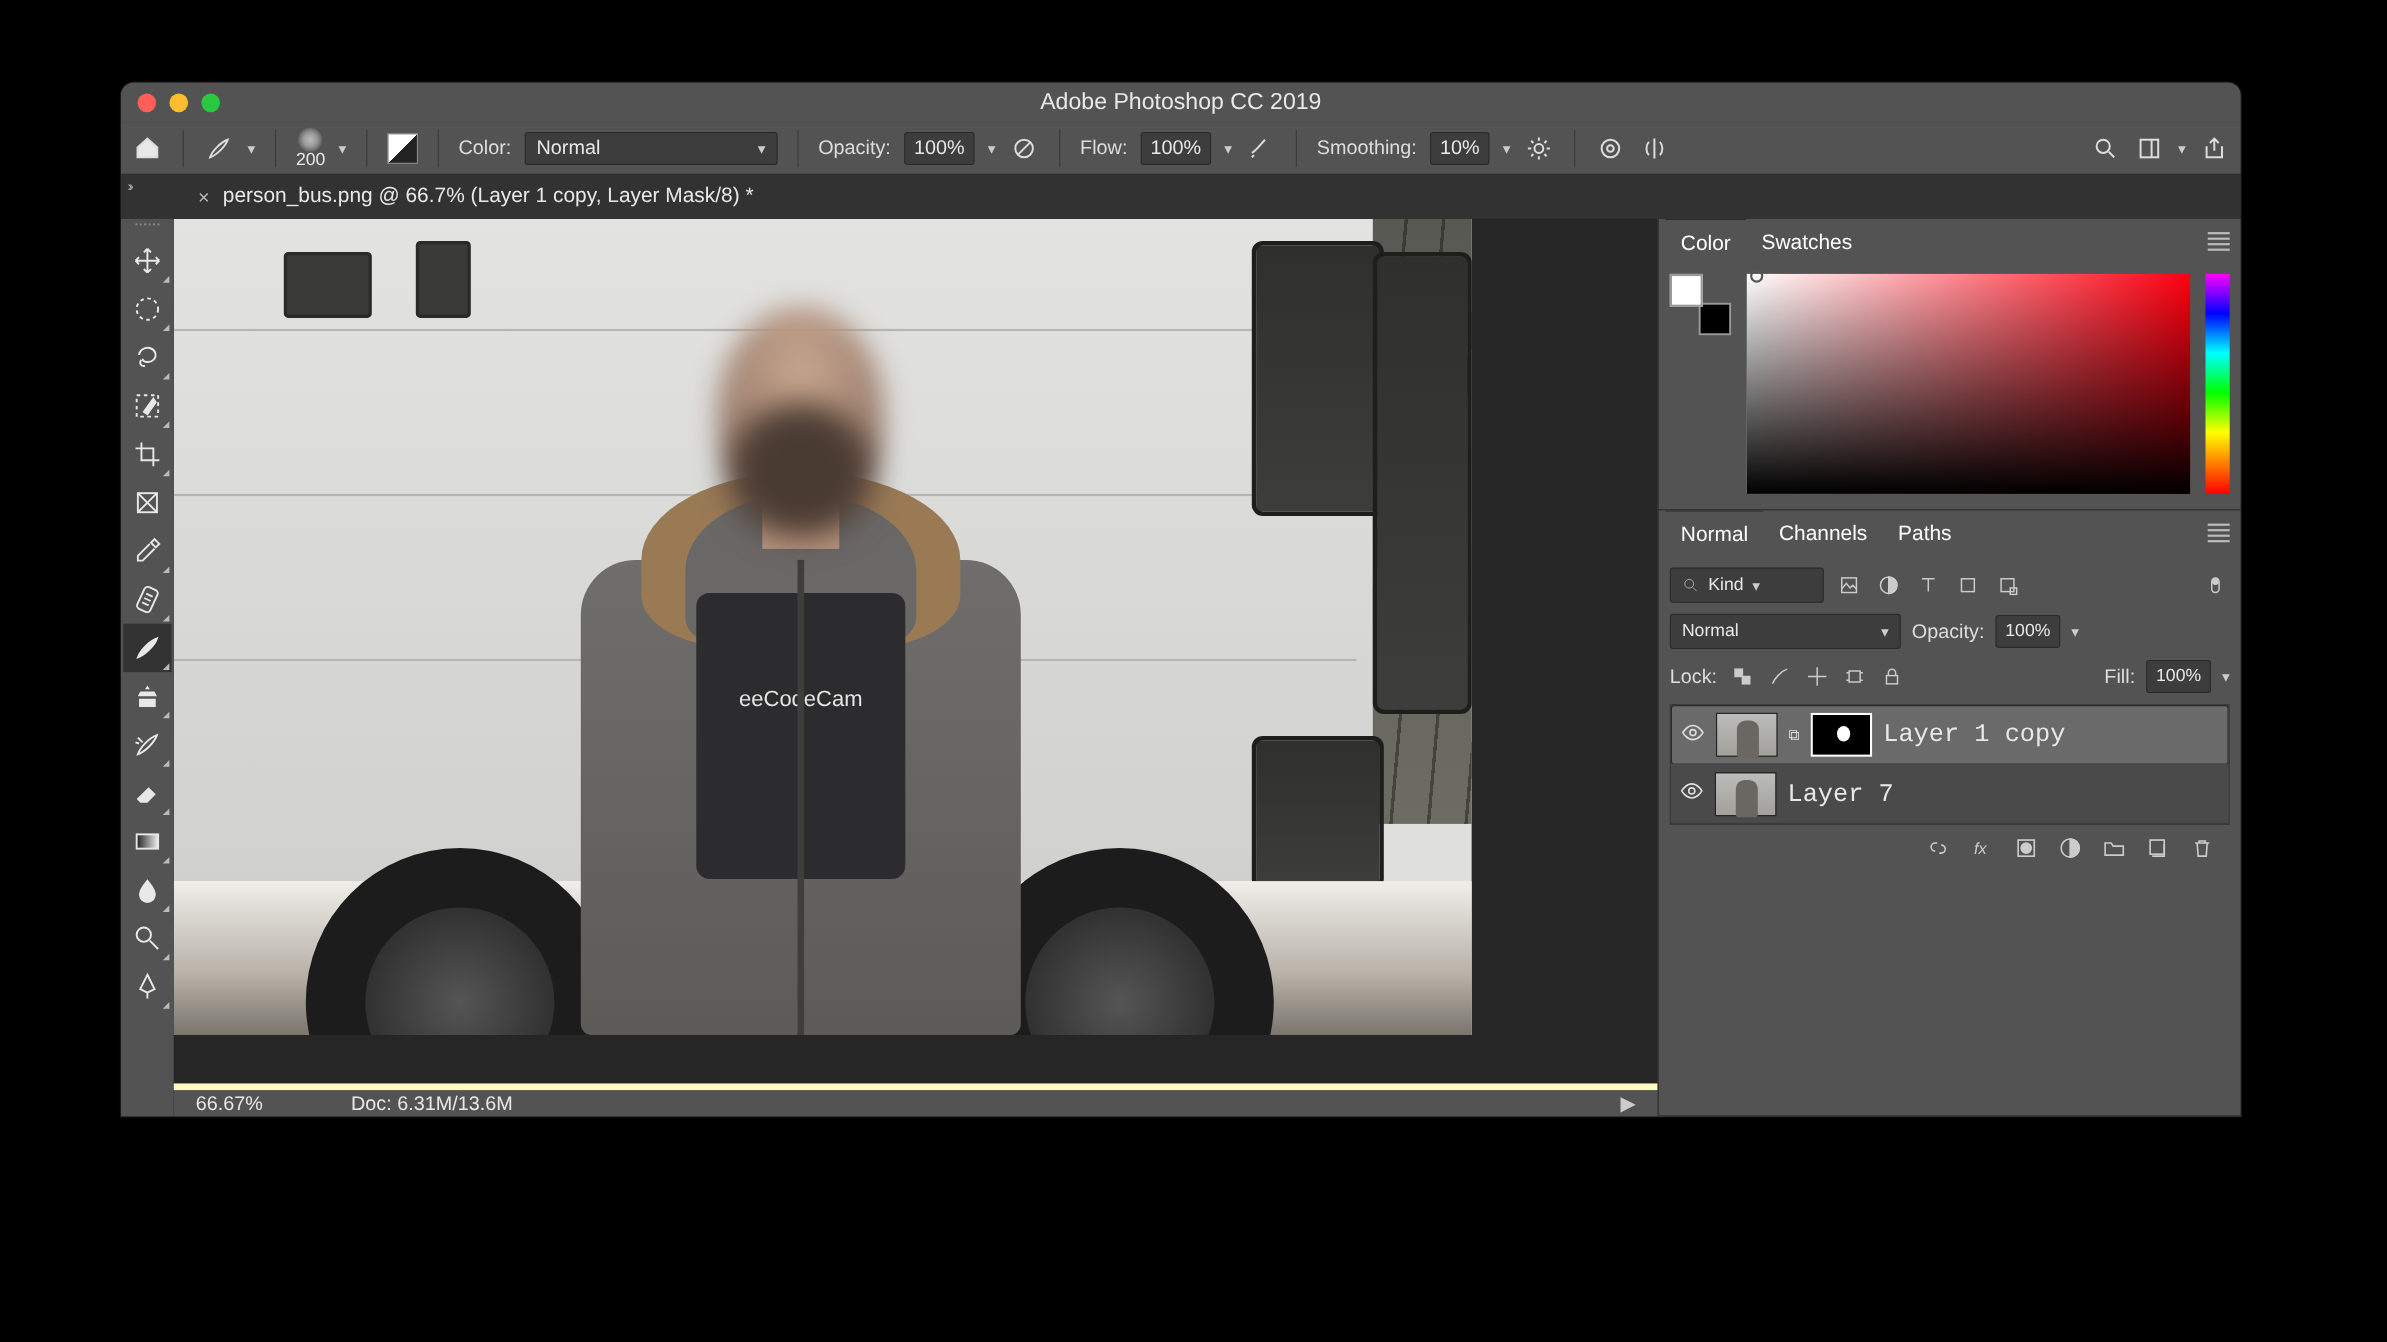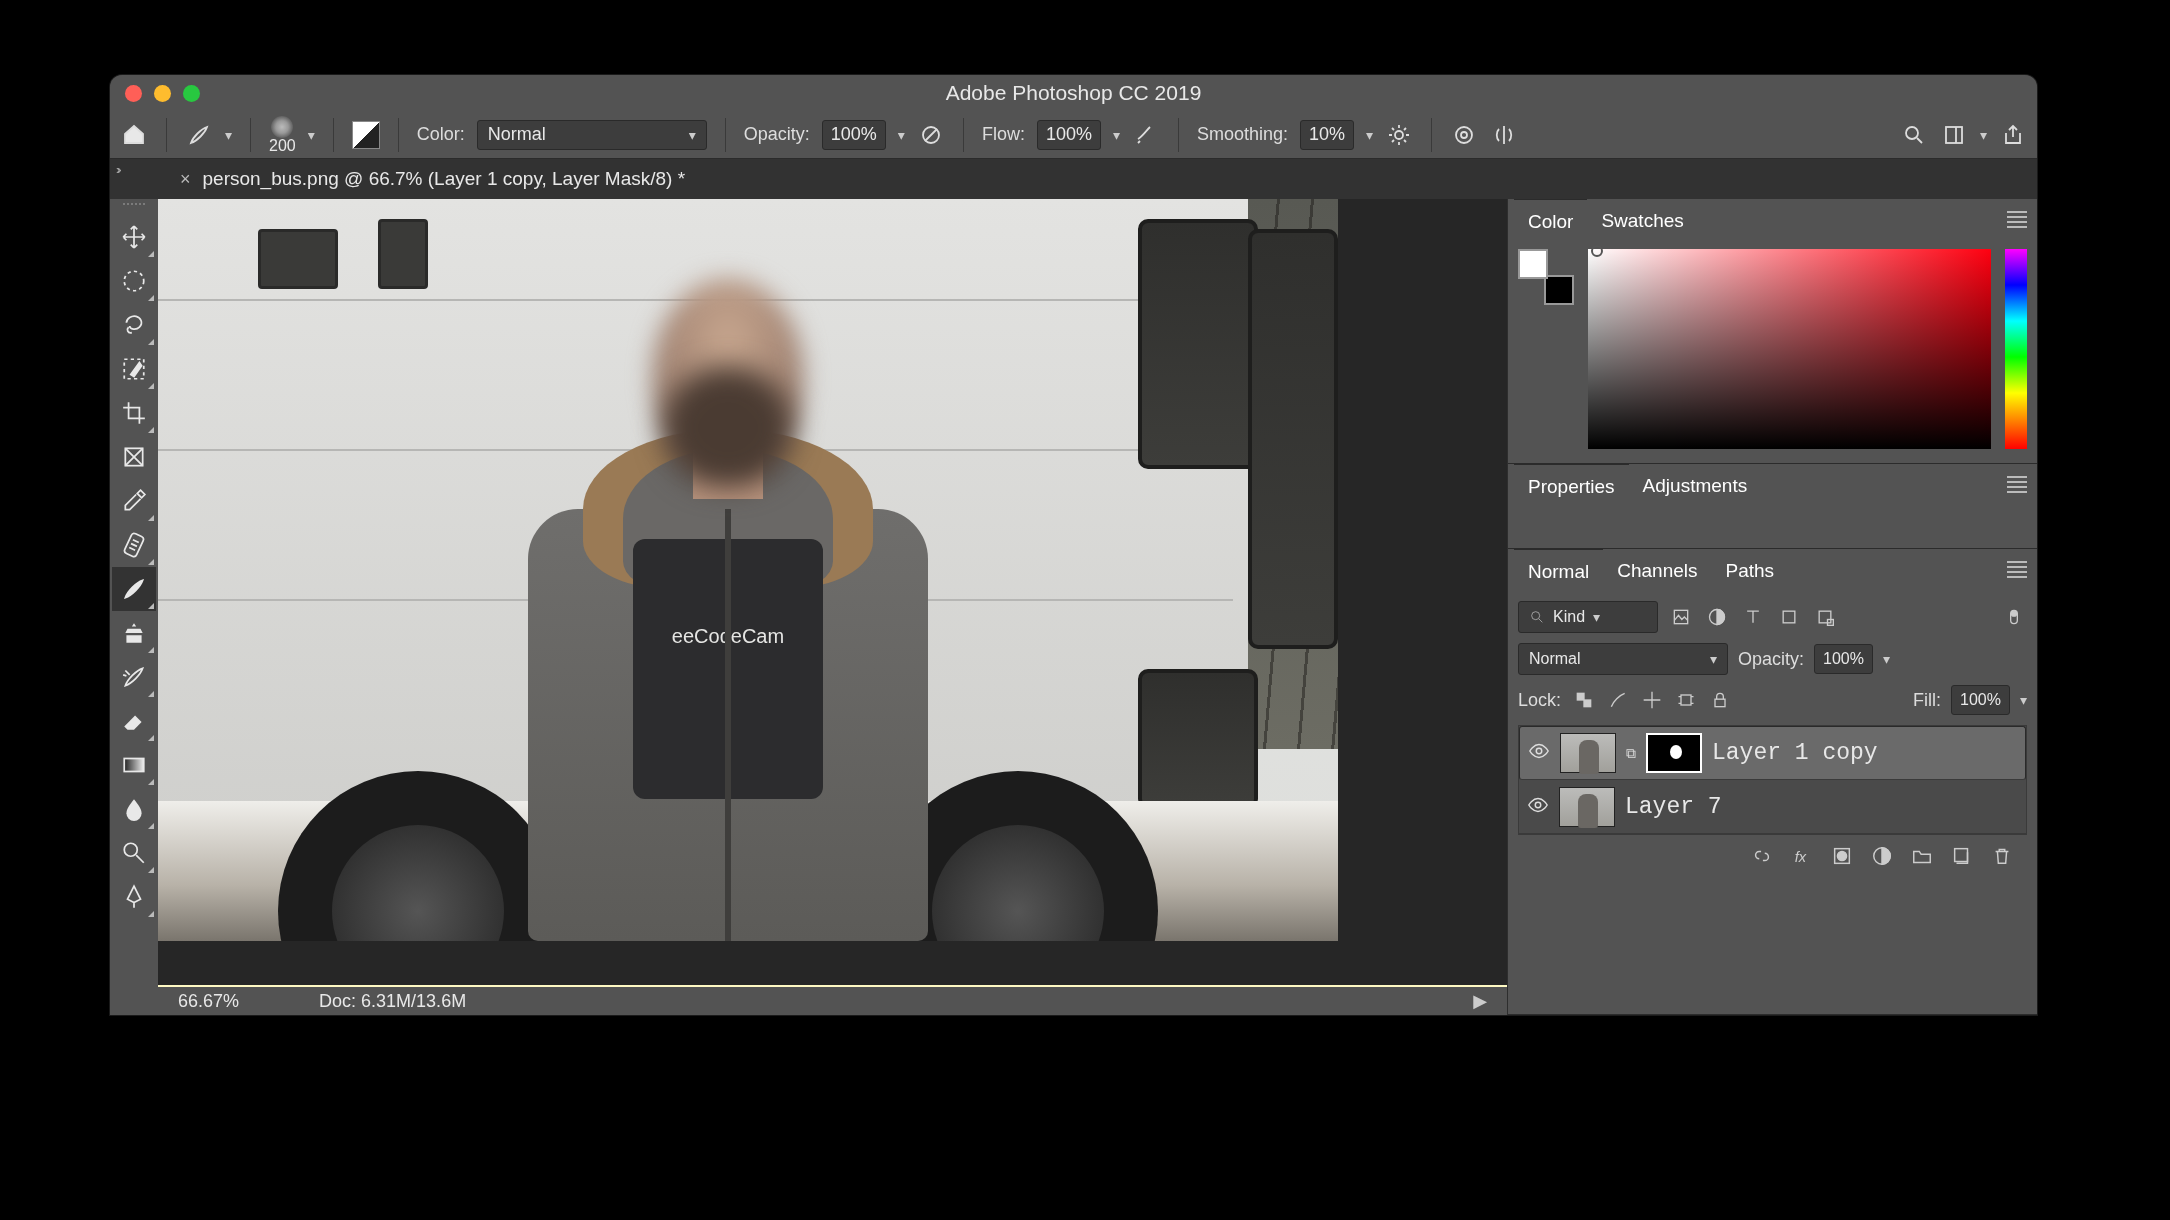--- a/index.html
+++ b/index.html
@@ -54,21 +54,21 @@
   .person{position:absolute;left:360px;top:80px;width:420px;height:662px;}
   .head{position:absolute;left:50%;top:0;width:150px;height:190px;margin-left:-75px;background:radial-gradient(ellipse at 50% 35%,#c9a890,#a78876 55%,#7c6458);border-radius:50% 50% 46% 46%;filter:blur(12px);}
   .beard{position:absolute;left:50%;top:88px;width:130px;height:120px;margin-left:-65px;background:#4a3b32;border-radius:50% 50% 48% 48%;filter:blur(14px);}
   .neck{position:absolute;left:50%;top:170px;width:70px;height:50px;margin-left:-35px;background:#b9947e;}
   .hood{position:absolute;left:50%;top:150px;width:290px;height:160px;margin-left:-145px;background:#9a7a55;border-radius:50% 50% 30% 30%;}
   .hood::after{content:"";position:absolute;left:40px;right:40px;top:20px;bottom:0;background:#6a6866;border-radius:50% 50% 20% 20%;}
   .torso{position:absolute;left:50%;top:230px;width:400px;height:432px;margin-left:-200px;background:linear-gradient(#6f6e6c,#5c5b58);border-radius:50px 50px 10px 10px;}
   .zipper{position:absolute;left:50%;top:230px;width:6px;height:432px;margin-left:-3px;background:#3f3e3c;}
   .tee{position:absolute;left:50%;top:260px;width:190px;height:260px;margin-left:-95px;background:#2c2c2e;border-radius:12px;}
   .tee-text{position:absolute;left:0;right:0;top:86px;text-align:center;color:#e5e5e3;font-size:20px;font-family:Arial;}
-  .statusbar{height:30px;background:#535353;display:flex;align-items:center;color:#e8e8e8;font-size:18px;padding:0 20px;gap:80px;border-top:2px solid #fef9c3;}
+  .statusbar{height:30px;background:#535353;display:flex;align-items:center;color:#e8e8e8;font-size:18px;padding:0 20px;gap:80px;border-top:6px solid #fef9c3;}
   .statusbar .advance{margin-left:auto;color:#ccc;}
   .rightpanels{width:530px;background:#535353;border-left:1px solid #2e2e2e;display:flex;flex-direction:column;color:#e8e8e8;}
   .panelgroup{border-bottom:1px solid #2b2b2b;}
   .tabs{display:flex;align-items:center;height:44px;padding-left:6px;position:relative;}
   .ptab{padding:0 14px;height:44px;display:flex;align-items:center;color:#ffffff;font-size:19px;}
   .ptab.active{background:#535353;color:#fff;border-top:1px solid #2b2b2b;}
   .menudots{position:absolute;right:10px;top:12px;width:20px;display:flex;flex-direction:column;gap:3px;}
   .menudots span{height:2px;background:#bbb;}
   .colorbody{padding:6px 10px 14px 10px;display:flex;gap:14px;align-items:flex-start;}
   .fgbg{position:relative;width:56px;height:56px;}
@@ -395,37 +395,20 @@
             <div class="bg"></div>
             <div class="fg"></div>
           </div>
           <div class="picker">
               <div class="ring"></div>
             </div>
           <div class="hue"></div>
         </div>
       </div>
 
-      <div class="panelgroup">
-        <div class="tabs">
-          <div class="ptab active">
-              <span>Properties</span>
-            </div>
-          <div class="ptab">
-              <span>Adjustments</span>
-            </div>
-          <div class="menudots">
-              <span></span>
-              <span></span>
-              <span></span>
-              <span></span>
-            </div>
-        </div>
-        <div class="propsbody"></div>
-      </div>
 
       <div class="panelgroup" style="flex:1;">
         <div class="tabs">
           <div class="ptab active">
               <span>Normal</span>
             </div>
           <div class="ptab">
               <span>Channels</span>
             </div>
           <div class="ptab">

